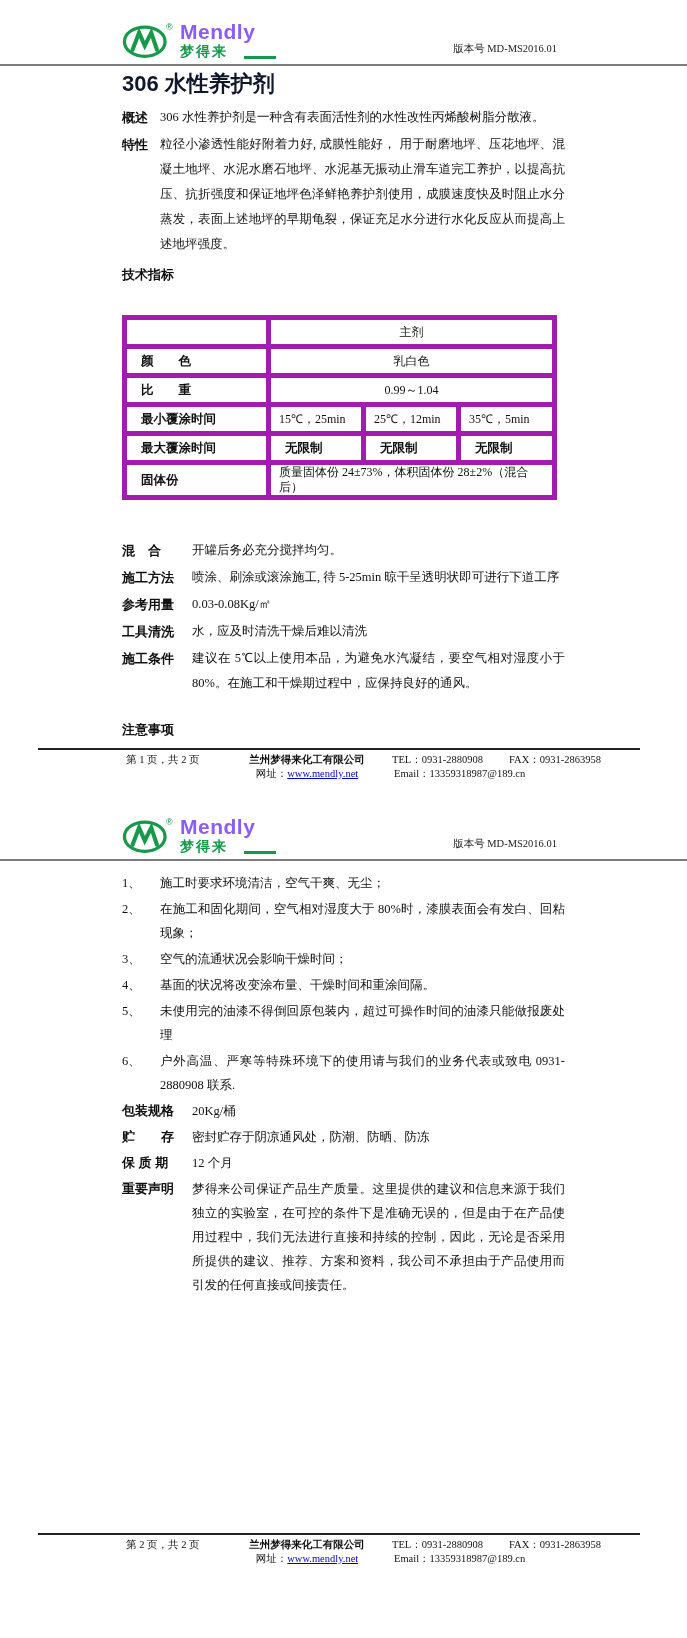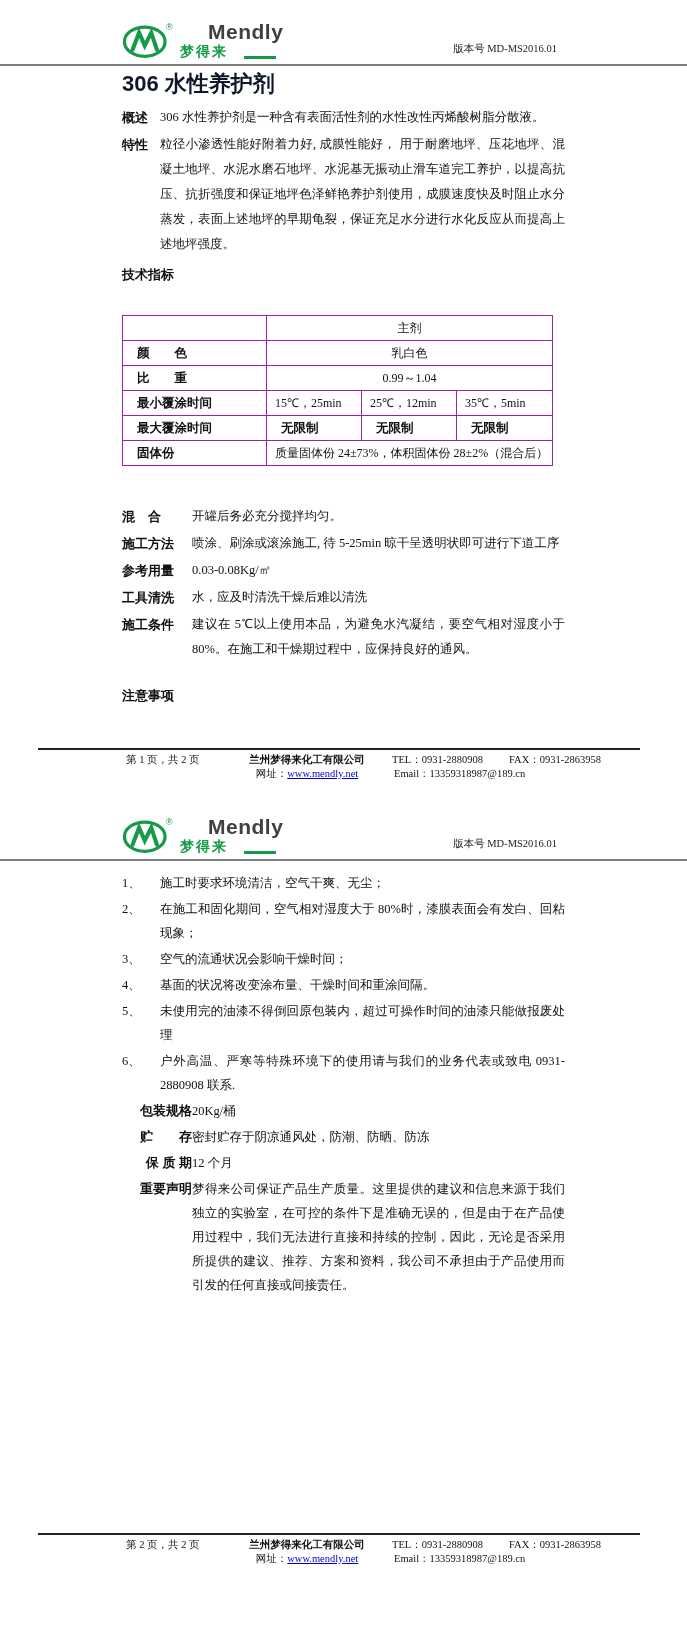--- a/index.html
+++ b/index.html
@@ -15,21 +15,21 @@
   
   .doc-header {
     display:flex; justify-content:space-between; align-items:flex-end;
     padding:13px 130px 0 122px; height:46px; box-sizing:content-box;
   }
   .logo { display:flex; align-items:center; gap:6px; }
   .logo-emblem { width:52px; height:38px; }
   .logo-text { display:flex; flex-direction:column; width:96px; }
   .logo-en {
     font-family:"Liberation Sans", sans-serif; font-weight:bold;
-    font-size:21px; line-height:20px; color:#404040; letter-spacing:0.5px;margin-left:28px;
+    font-size:21px; line-height:20px; color:#8b5cf6; letter-spacing:0.5px;
   }
   .logo-cn-row { display:flex; align-items:flex-end; gap:16px; margin-top:1px; }
   .logo-cn {
     font-family:"Liberation Sans", sans-serif; font-weight:bold;
     font-size:14px; line-height:16px; color:#17994a; letter-spacing:2px; white-space:nowrap;
   }
   .logo-underline { flex:1; height:2.5px; background:#17994a; margin-top:-6px; }
   .version { font-size:10.5px; color:#222; padding-bottom:3px; white-space:nowrap; }
 
   .header-rule { border:0; border-top:2px solid #7d7d7d; margin:5px 0 0 0; width:100%; }
@@ -53,21 +53,21 @@
     font-size:13px; line-height:23px; margin:6px 0 0 0;
   }
 
   
   .tech-table {
     border-collapse:collapse; table-layout:fixed;
     width:430px; margin:29px 0 0 0;
     font-size:12px;
   }
   .tech-table td {
-    border:1px solid #a21caf; height:24px; padding:0 0 0 8px;
+    border:5px solid #a21caf; height:24px; padding:0 0 0 8px;
     vertical-align:middle; line-height:15px;
   }
   .tech-table td.center { text-align:center; padding:0; }
   .tech-table col.c1 { width:144px; }
   .tech-table col.c2 { width:95px; }
   .tech-table col.c3 { width:95px; }
   .tech-table col.c4 { width:96px; }
   .tech-table .row-label {
     font-family:"Liberation Sans", sans-serif; font-weight:bold; font-size:12.5px;padding-left:14px;
   }
@@ -92,21 +92,21 @@
   .link { color:#0000cc; text-decoration:underline; cursor:pointer; }
 
   
   .list-row { display:flex; margin-bottom:2px; }
   .list-num {
     font-size:12.5px; line-height:24px; min-width:38px; flex-shrink:0;
   }
   .list-text { font-size:12.5px; line-height:24px; text-align:justify; flex:1; }
   .info-rows { margin-top:2px; }
   .info-rows .kv-text { line-height:24px; }
-  .info-rows .kv-label { line-height:24px;text-align:right; }
+  .info-rows .kv-label { line-height:24px; }
   .page-2 .content { margin-top:10px; }
 </style>
 </head>
 <body>
 
 <div class="page page-1">
 
   <div class="doc-header">
     <div class="logo">
       <svg class="logo-emblem" viewBox="0 0 64 44" xmlns="http://www.w3.org/2000/svg">

